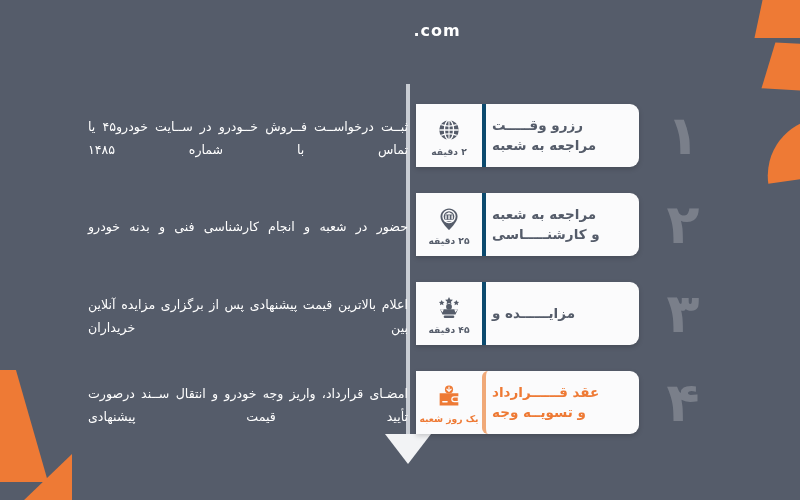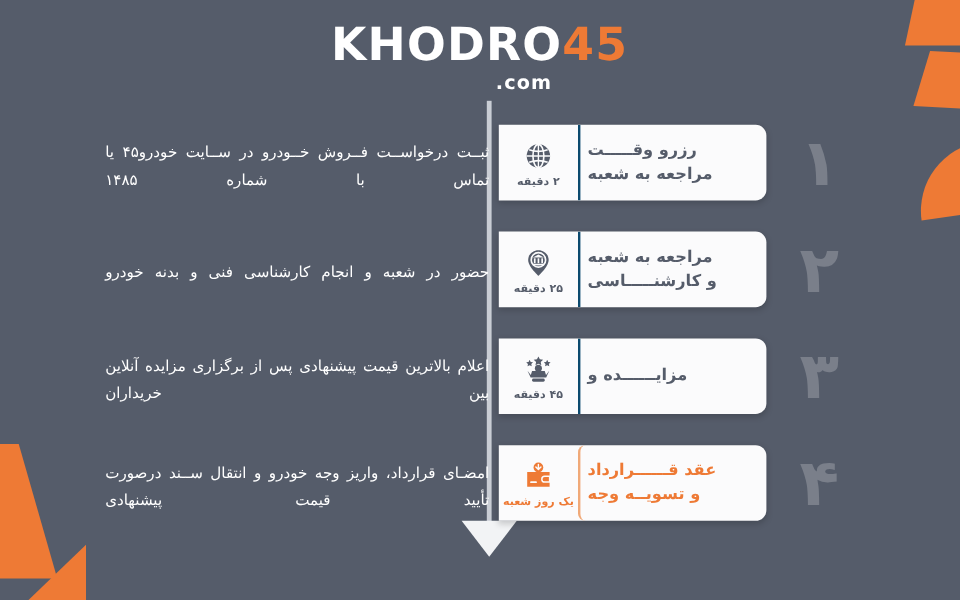--- a/index.html
+++ b/index.html
@@ -154,21 +154,21 @@
     display: flex;
     flex-direction: column;
     align-items: flex-end;
     justify-content: center;
     padding: 0 12px 0 6px;
     color: #555c6a;
     font-size: 13.5px;
     font-weight: bold;
     line-height: 1.45;
     letter-spacing: .2px;
-    border-left: 2px solid #0c4a6e;
+    border-left: 4px solid #0c4a6e;
   }
   .card-title span { display: block; white-space: nowrap; }
 
   .card-meta {
     flex: 0 0 66px;
     display: flex;
     flex-direction: column;
     align-items: center;
     justify-content: center;
     gap: 3px;
@@ -209,23 +209,20 @@
 
 <div id="stage">
 
   <div class="deco deco-tr-1"></div>
   <div class="deco deco-tr-2"></div>
   <div class="deco deco-tr-3"></div>
   <div class="deco deco-bl-1"></div>
   <div class="deco deco-bl-2"></div>
 
   <div id="logo-area">
-    <div class="logo-main">
-      <span class="logo-khodro">KHODRO</span><span class="logo-45">45</span>
-    </div>
     <span class="logo-com">.com</span>
   </div>
 
   <div id="timeline"></div>
   <div id="timeline-arrow"></div>
 
   <div class="step" id="step-0">
     <div class="step-desc">ثبــت درخواســت فــروش خــودرو در ســایت خودرو۴۵ یا تماس با شماره ۱۴۸۵</div>
     <div class="step-card">
       <div class="card-title">

